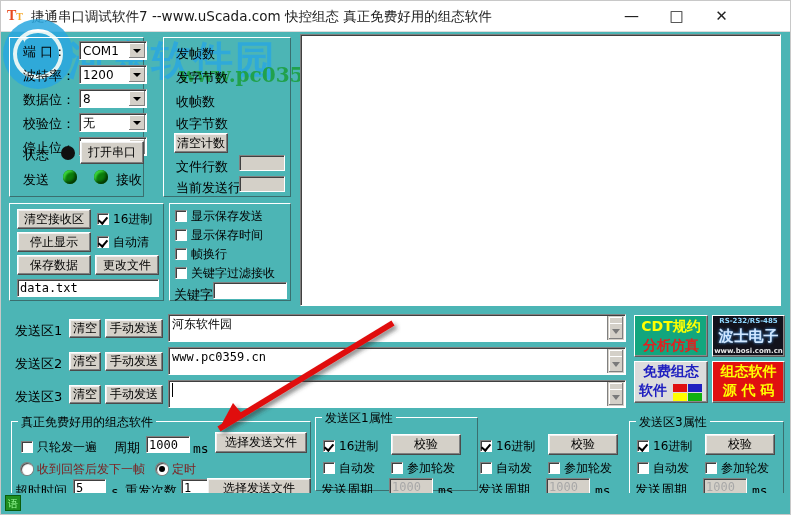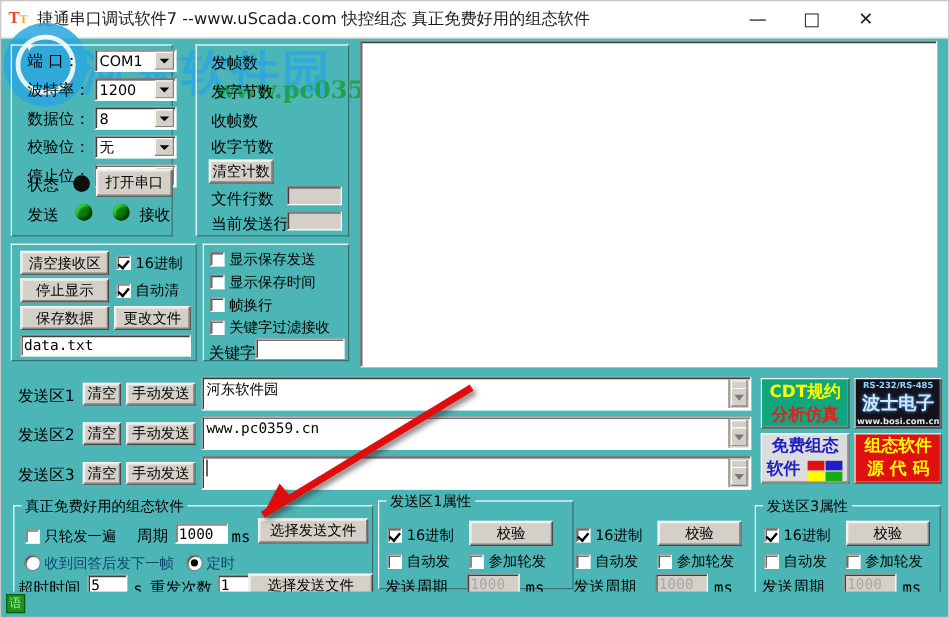--- a/index.html
+++ b/index.html
@@ -159,21 +159,21 @@
   }
   .chk.on .box::after {
     content: "";
     position: absolute; left: 2px; top: 1px;
     width: 4px; height: 7px;
     border: solid #000; border-width: 0 2px 2px 0;
     transform: rotate(40deg);
   }
   .rad {
     position: absolute; display: flex; align-items: center;
-    font-size: 12px; color: #0c4a6e; white-space: nowrap;
+    font-size: 12px; color: #7f1d1d; white-space: nowrap;
     font-family: "DejaVu Sans", sans-serif; cursor: default;
     line-height: 14px;
   }
   .rad .dot {
     width: 12px; height: 12px; margin-right: 4px; flex: 0 0 12px;
     border-radius: 50%; background: #ffffff;
     box-shadow: inset 1px 1px 1px #404040, inset -1px -1px 0 #ffffff,
                 0 0 0 1px #808080;
     position: relative;
   }

